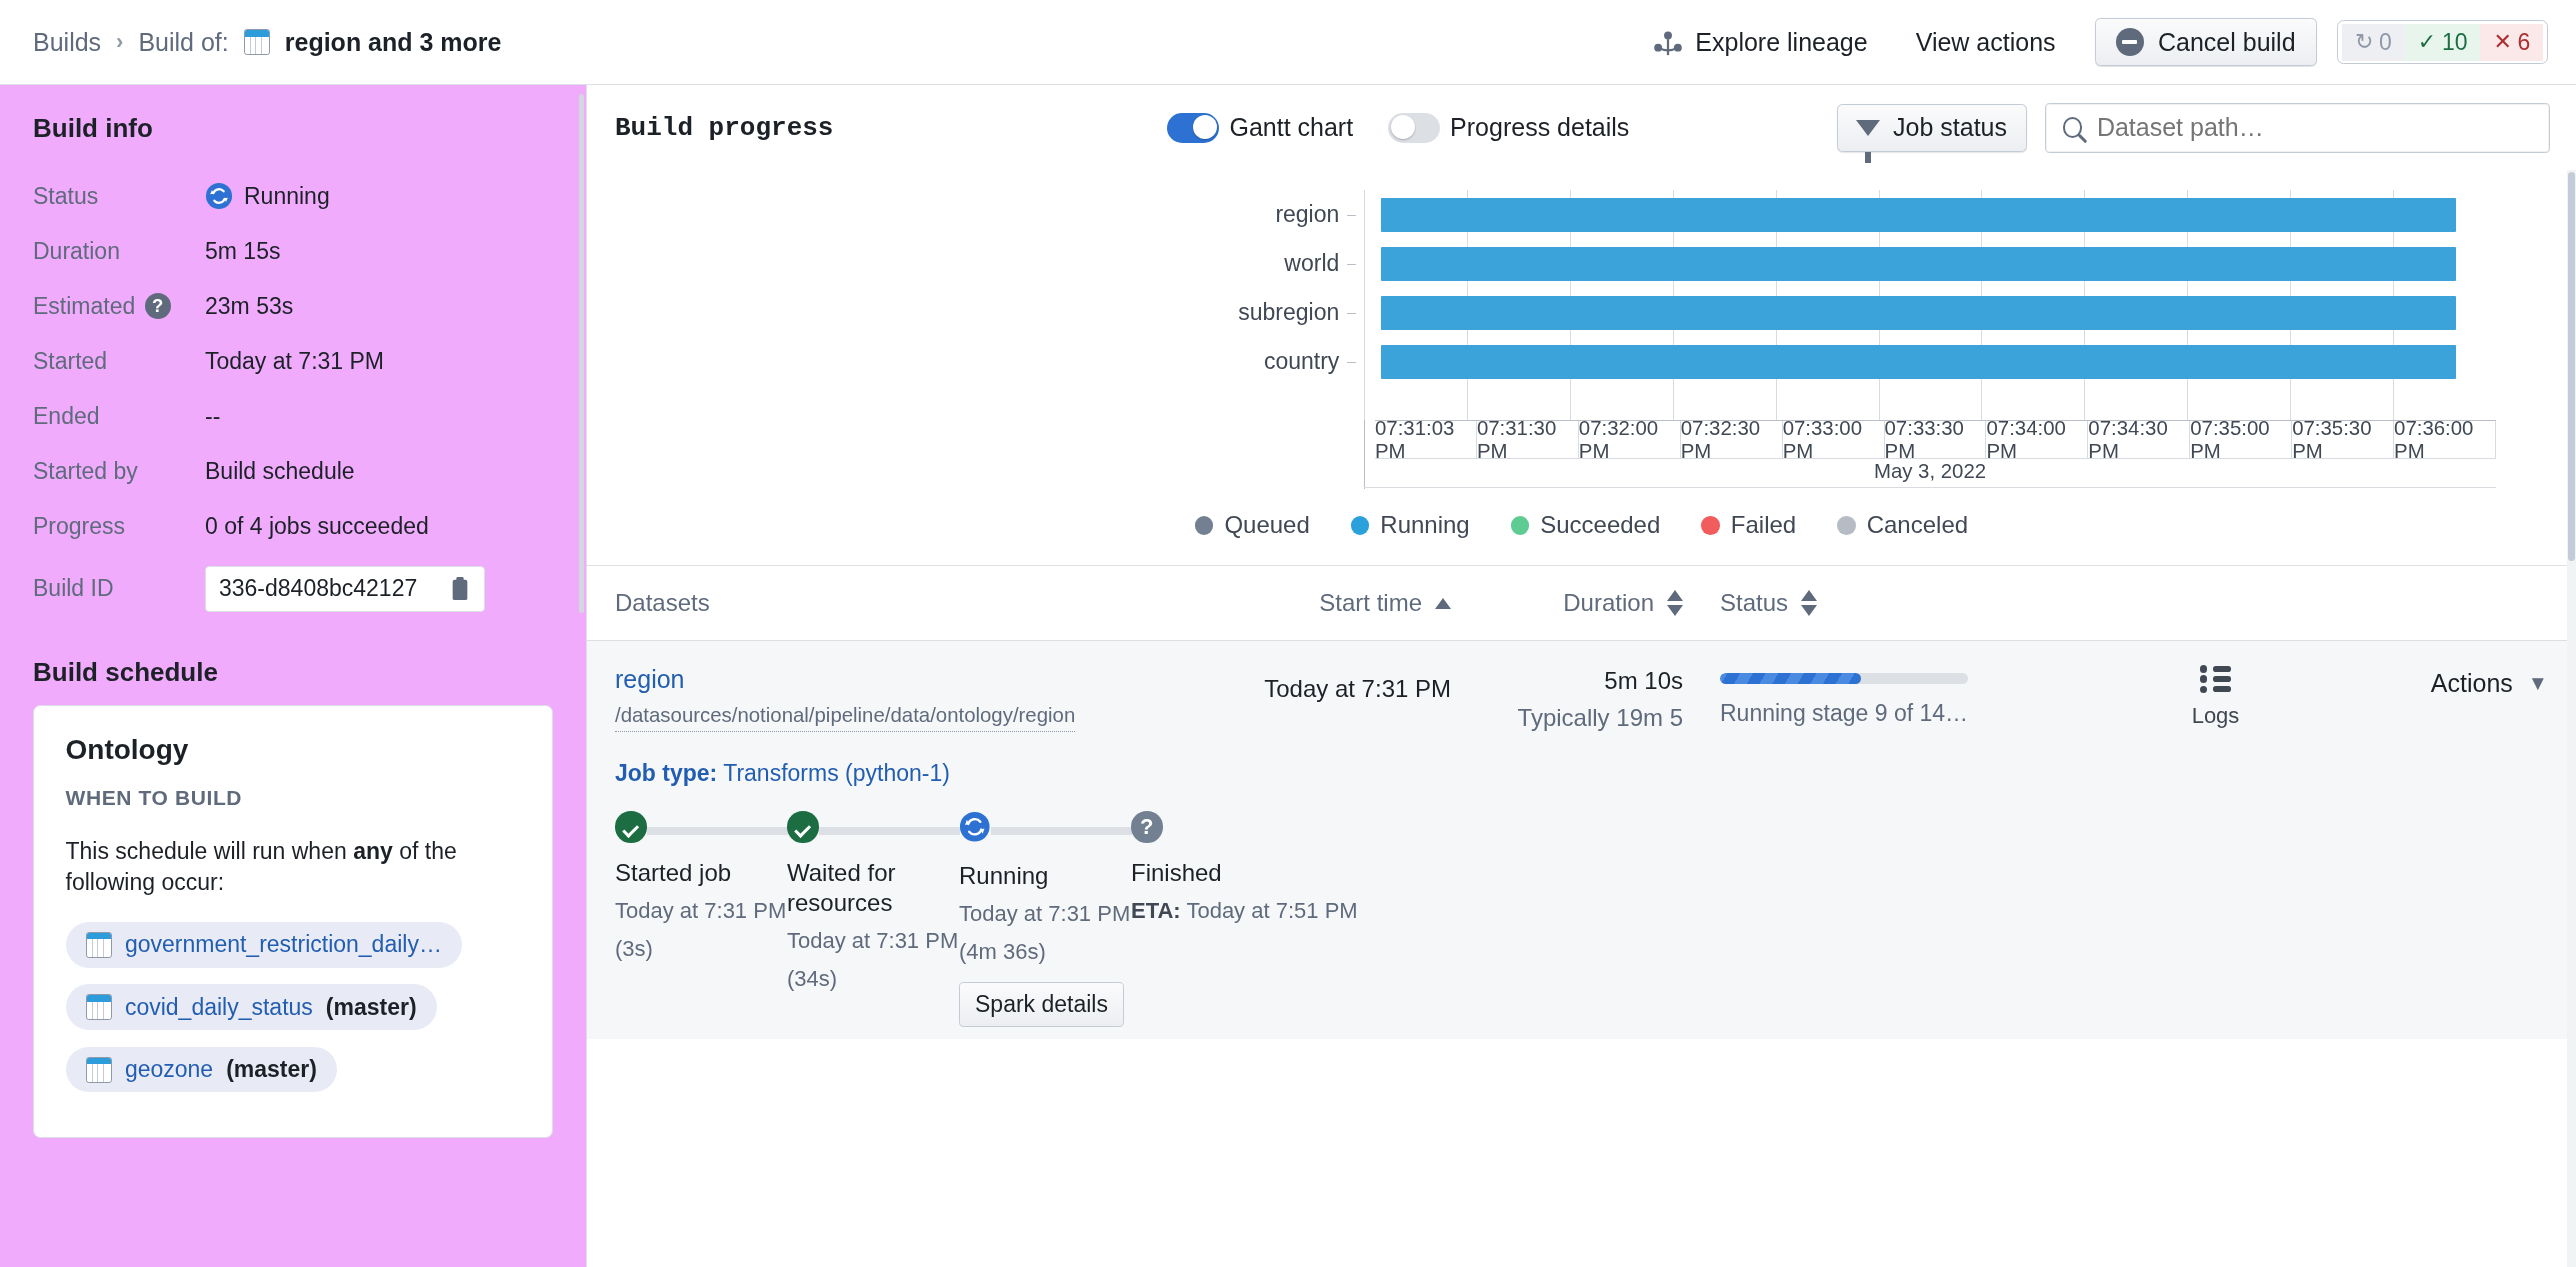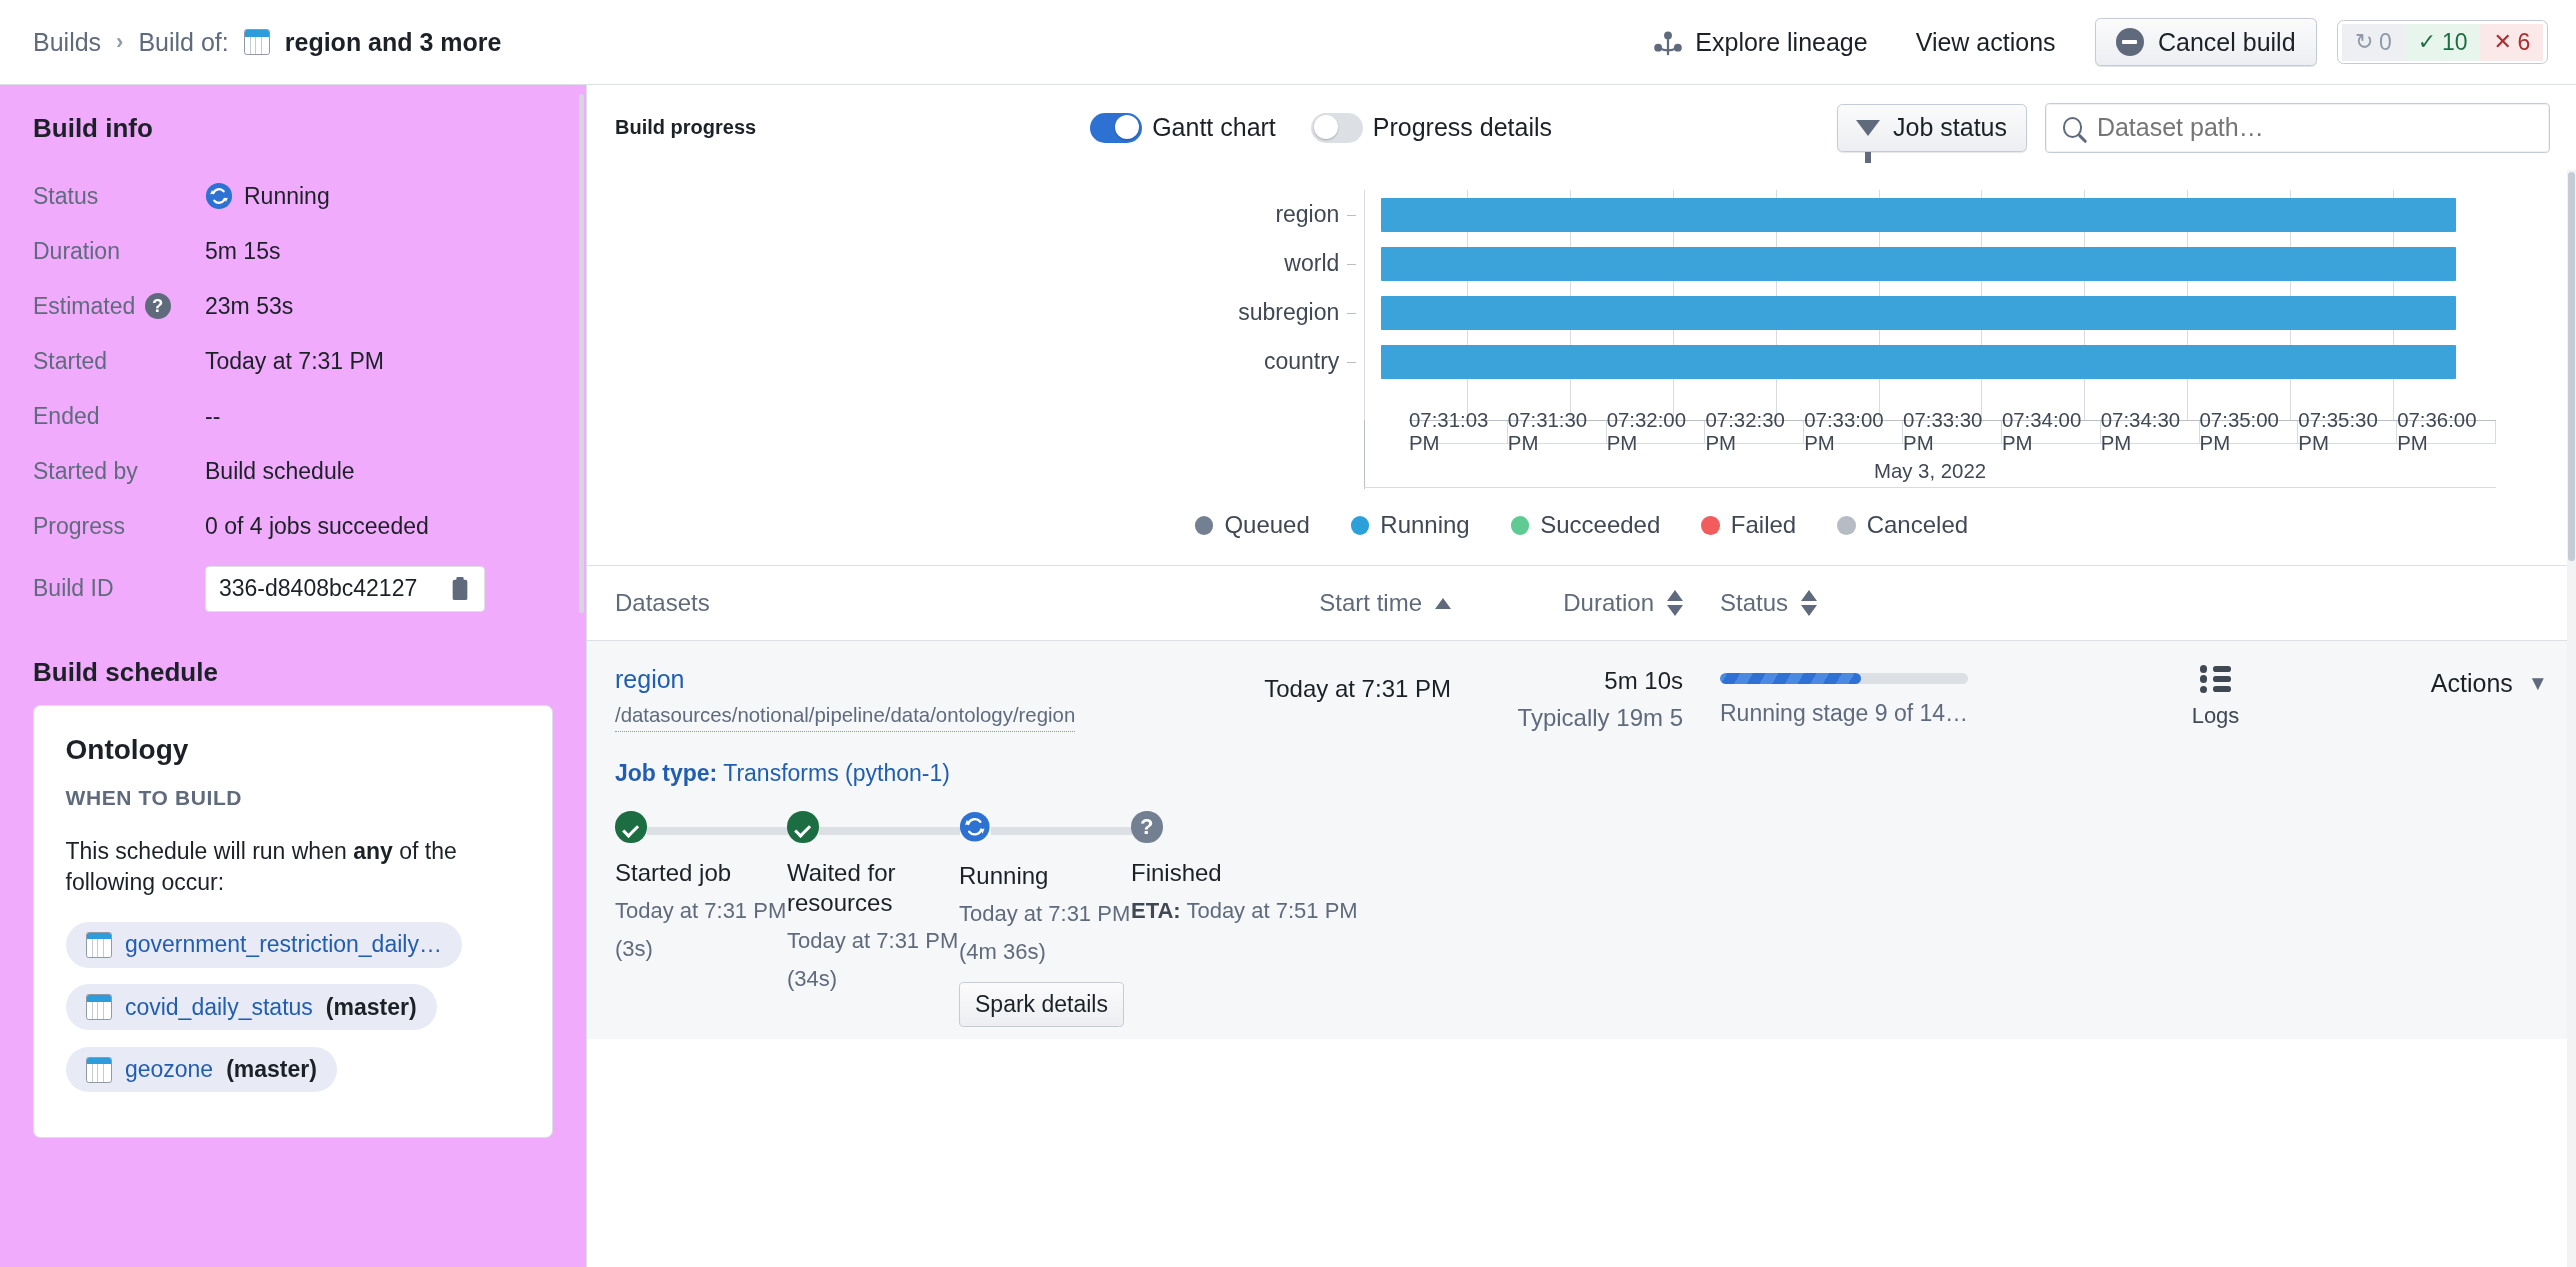--- a/index.html
+++ b/index.html
@@ -125,21 +125,21 @@
   }
   .tag-name { font-size: 23px; color: #215db0; white-space: nowrap; overflow: hidden; text-overflow: ellipsis; }
   .tag-branch { font-size: 23px; color:#1c2127; font-weight: bold; }
 
   
   .right { position: absolute; left: 587px; top: 85px; width: 1989px; height: 1182px; background:#fff; }
 
   .bp-header {
     display: flex; align-items: center; height: 85px; padding: 0 26px 0 28px;
   }
-  .bp-title { font-size: 20px; font-weight: bold; color:#1c2127; }
+  .bp-title { font-size: 26px; font-weight: bold; color:#1c2127;font-family:Liberation Mono, monospace; }
 
   .toggle-wrap { display:flex; align-items:center; gap: 10px; cursor: pointer; }
   .switch { width: 52px; height: 30px; border-radius: 15px; position: relative; }
   .switch.on { background: #2d72d2; }
   .switch.off { background: #dcdfe4; }
   .knob { position:absolute; top:2.8px; width:24px; height:24px; border-radius:50%; background:#fff;
           box-shadow: 0 0.9px 1.9px rgba(0,0,0,.25); }
   .switch.on .knob { right: 2.8px; }
   .switch.off .knob { left: 2.8px; }
   .toggle-label { font-size: 25px; color:#1c2127; }
@@ -172,21 +172,21 @@
   .g-axis-v { position:absolute; left:777px; top:11px; width:0.9px; height:230px; background:#b9bec7; }
   .g-ylabels { position:absolute; left:556px; top:11px; width:213px; }
   .g-ylab { height: 49px; display:flex; align-items:center; justify-content:flex-end;
             font-size:23px; color:#404854; padding-right: 16.7px; position:relative; }
   .g-ylab::after { content:""; position:absolute; right:0; top:50%; width:9.3px; height:0.9px; background:#b9bec7; }
   .g-plot { position:absolute; left:777px; top:11px; right:80px; height:230px; }
   .g-grid { position:absolute; inset:0; }
   .g-gl { position:absolute; top:0; bottom:0; width:0.9px; background:#d8dbe0; }
   .g-row { position:absolute; height:49px; left:0; right:0; }
   .g-bar { position:absolute; top:7.4px; height:34px; background:#3ba3d9; border-radius:0.9px; }
-  .g-xaxis { position:absolute; left:822px; right:80px; top:241px; height:24px;
+  .g-xaxis { position:absolute; left:788px; right:80px; top:241px; height:39px;
              border-top:0.9px solid #b9bec7; border-bottom:0.9px solid #d8dbe0; }
   .g-tick { position:absolute; top:0; bottom:0; display:flex; align-items:center; justify-content:center;
             font-size:20.4px; color:#404854; border-right:0.9px solid #d8dbe0; }
   .g-xaxis2 { position:absolute; left:777px; right:80px; top:276px; height:33px;
               border-bottom:0.9px solid #d8dbe0; display:flex; align-items:center; justify-content:center;
               font-size:20.4px; color:#404854; }
   .g-vline-end { position:absolute; left:777px; top:241px; width:0.9px; height:69px; background:#b9bec7; }
 
   .legend { display:flex; align-items:center; justify-content:center; gap: 41px; margin-top: 26px; }
   .lg { display:flex; align-items:center; gap:11px; font-size:24px; color:#404854; }

